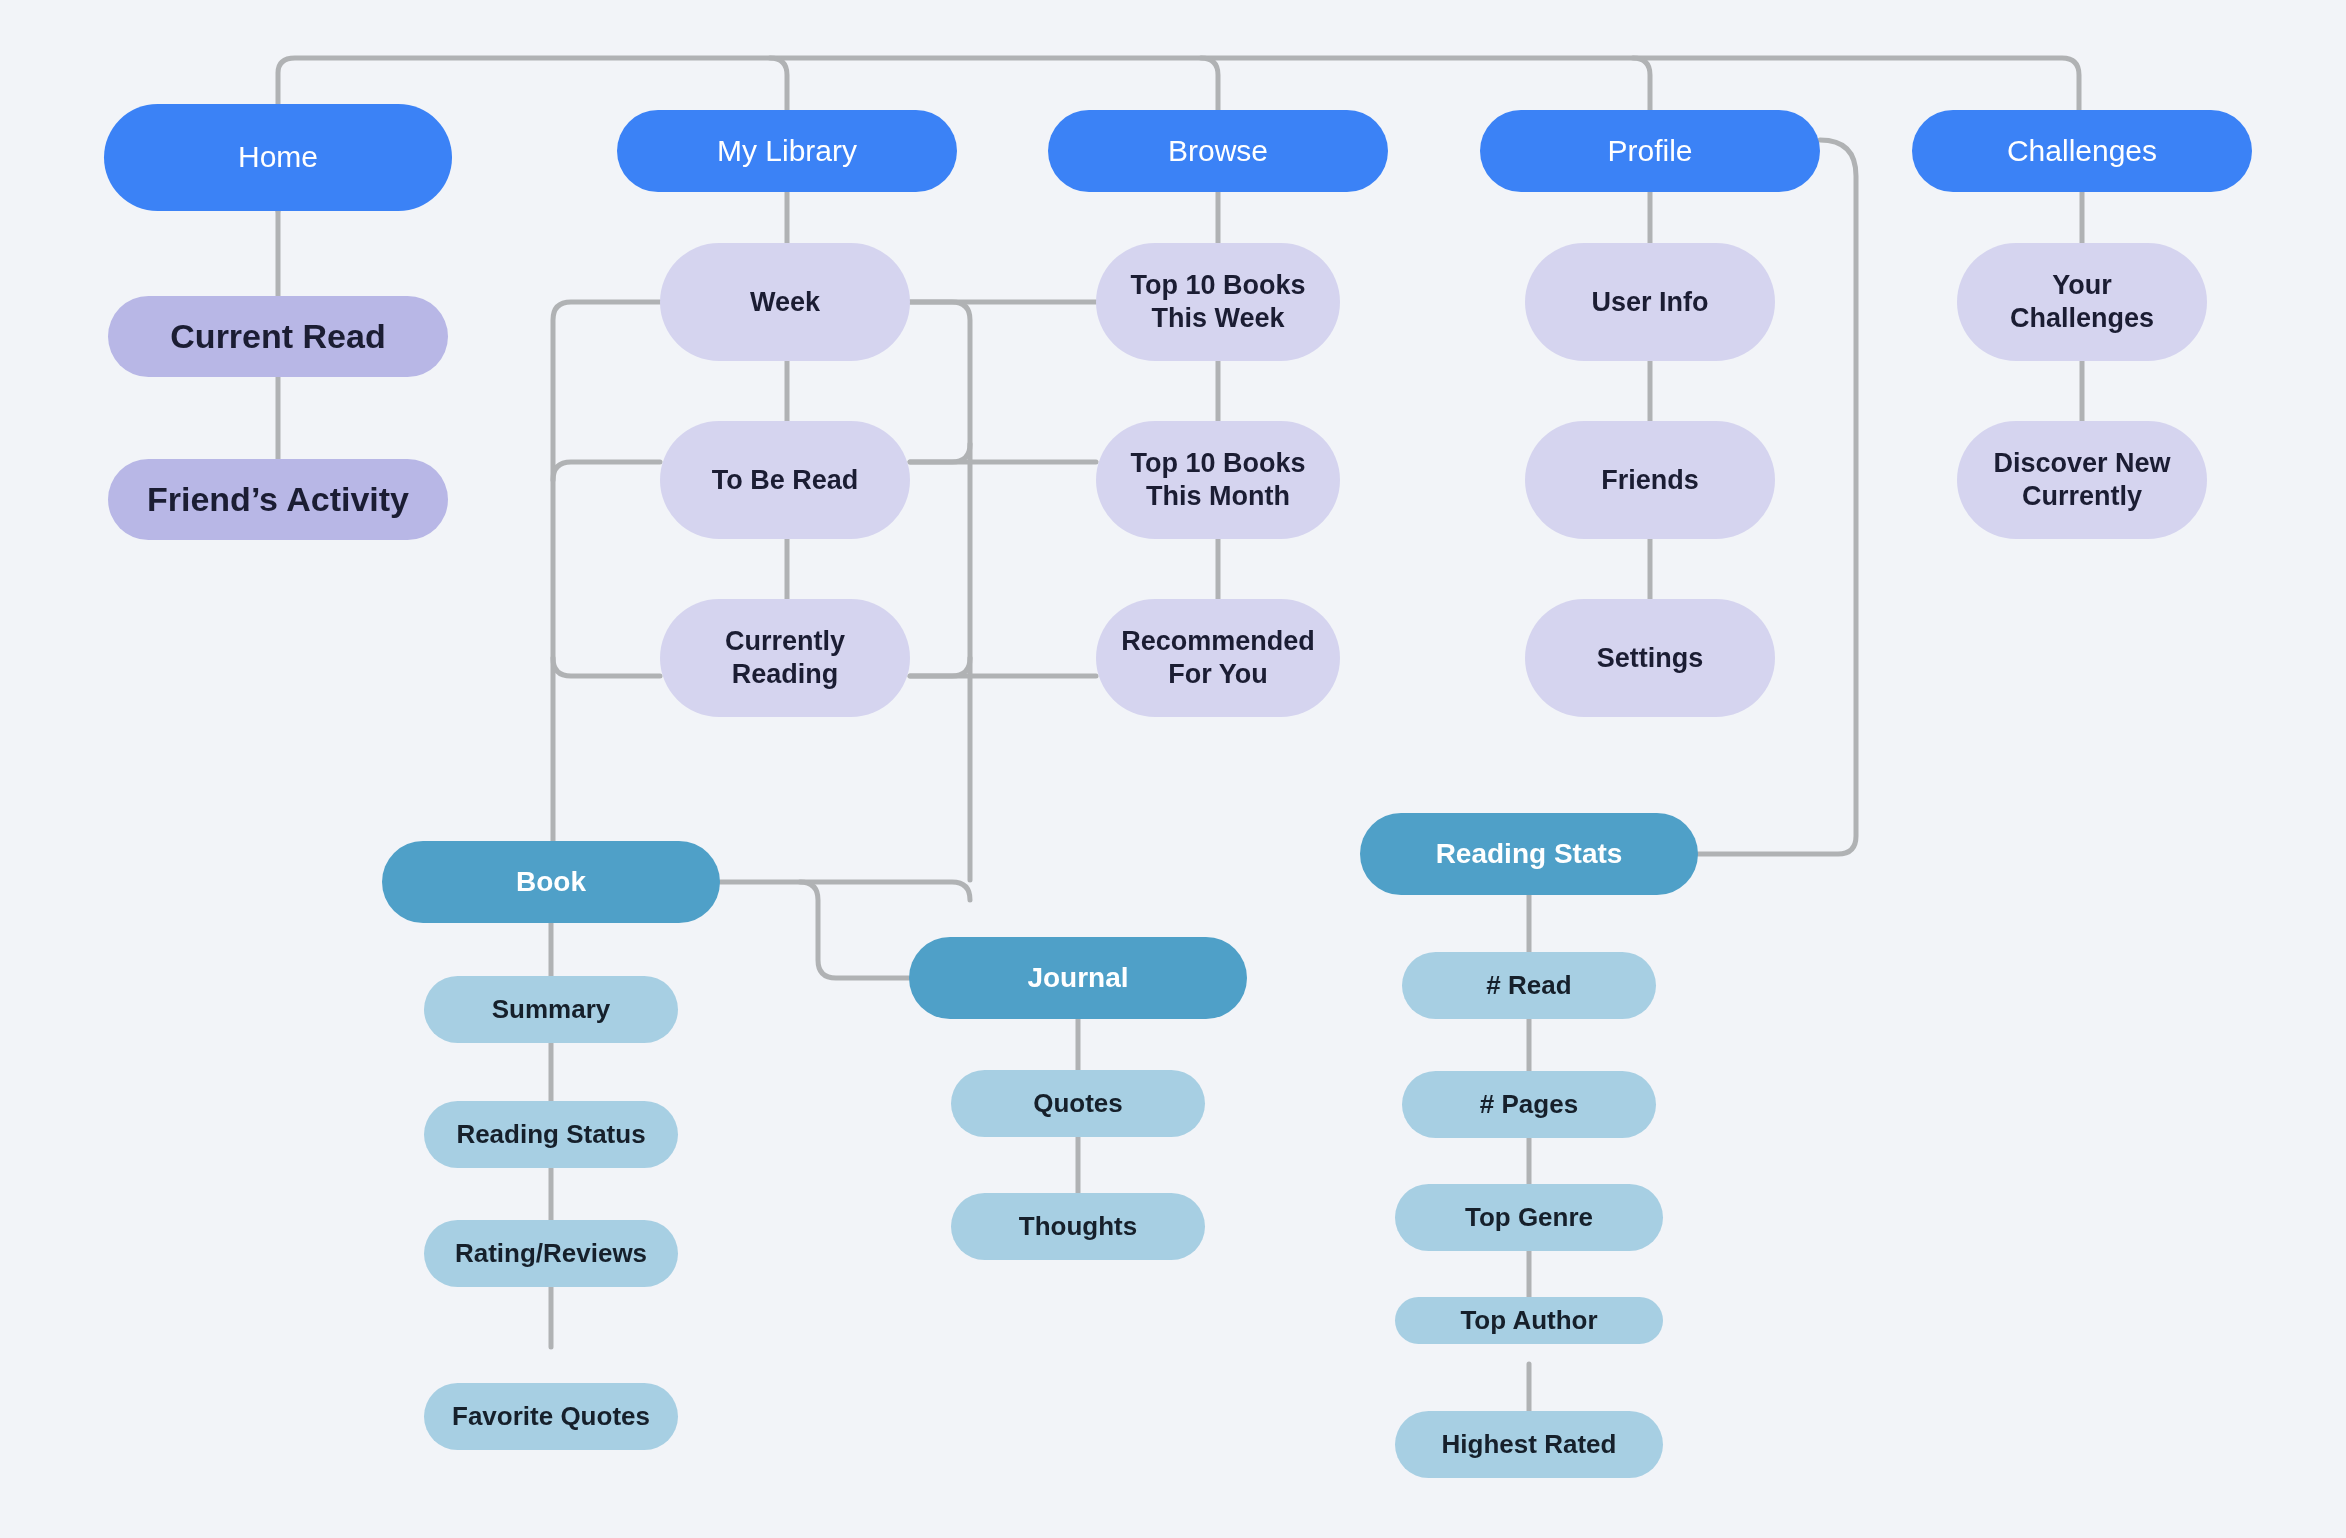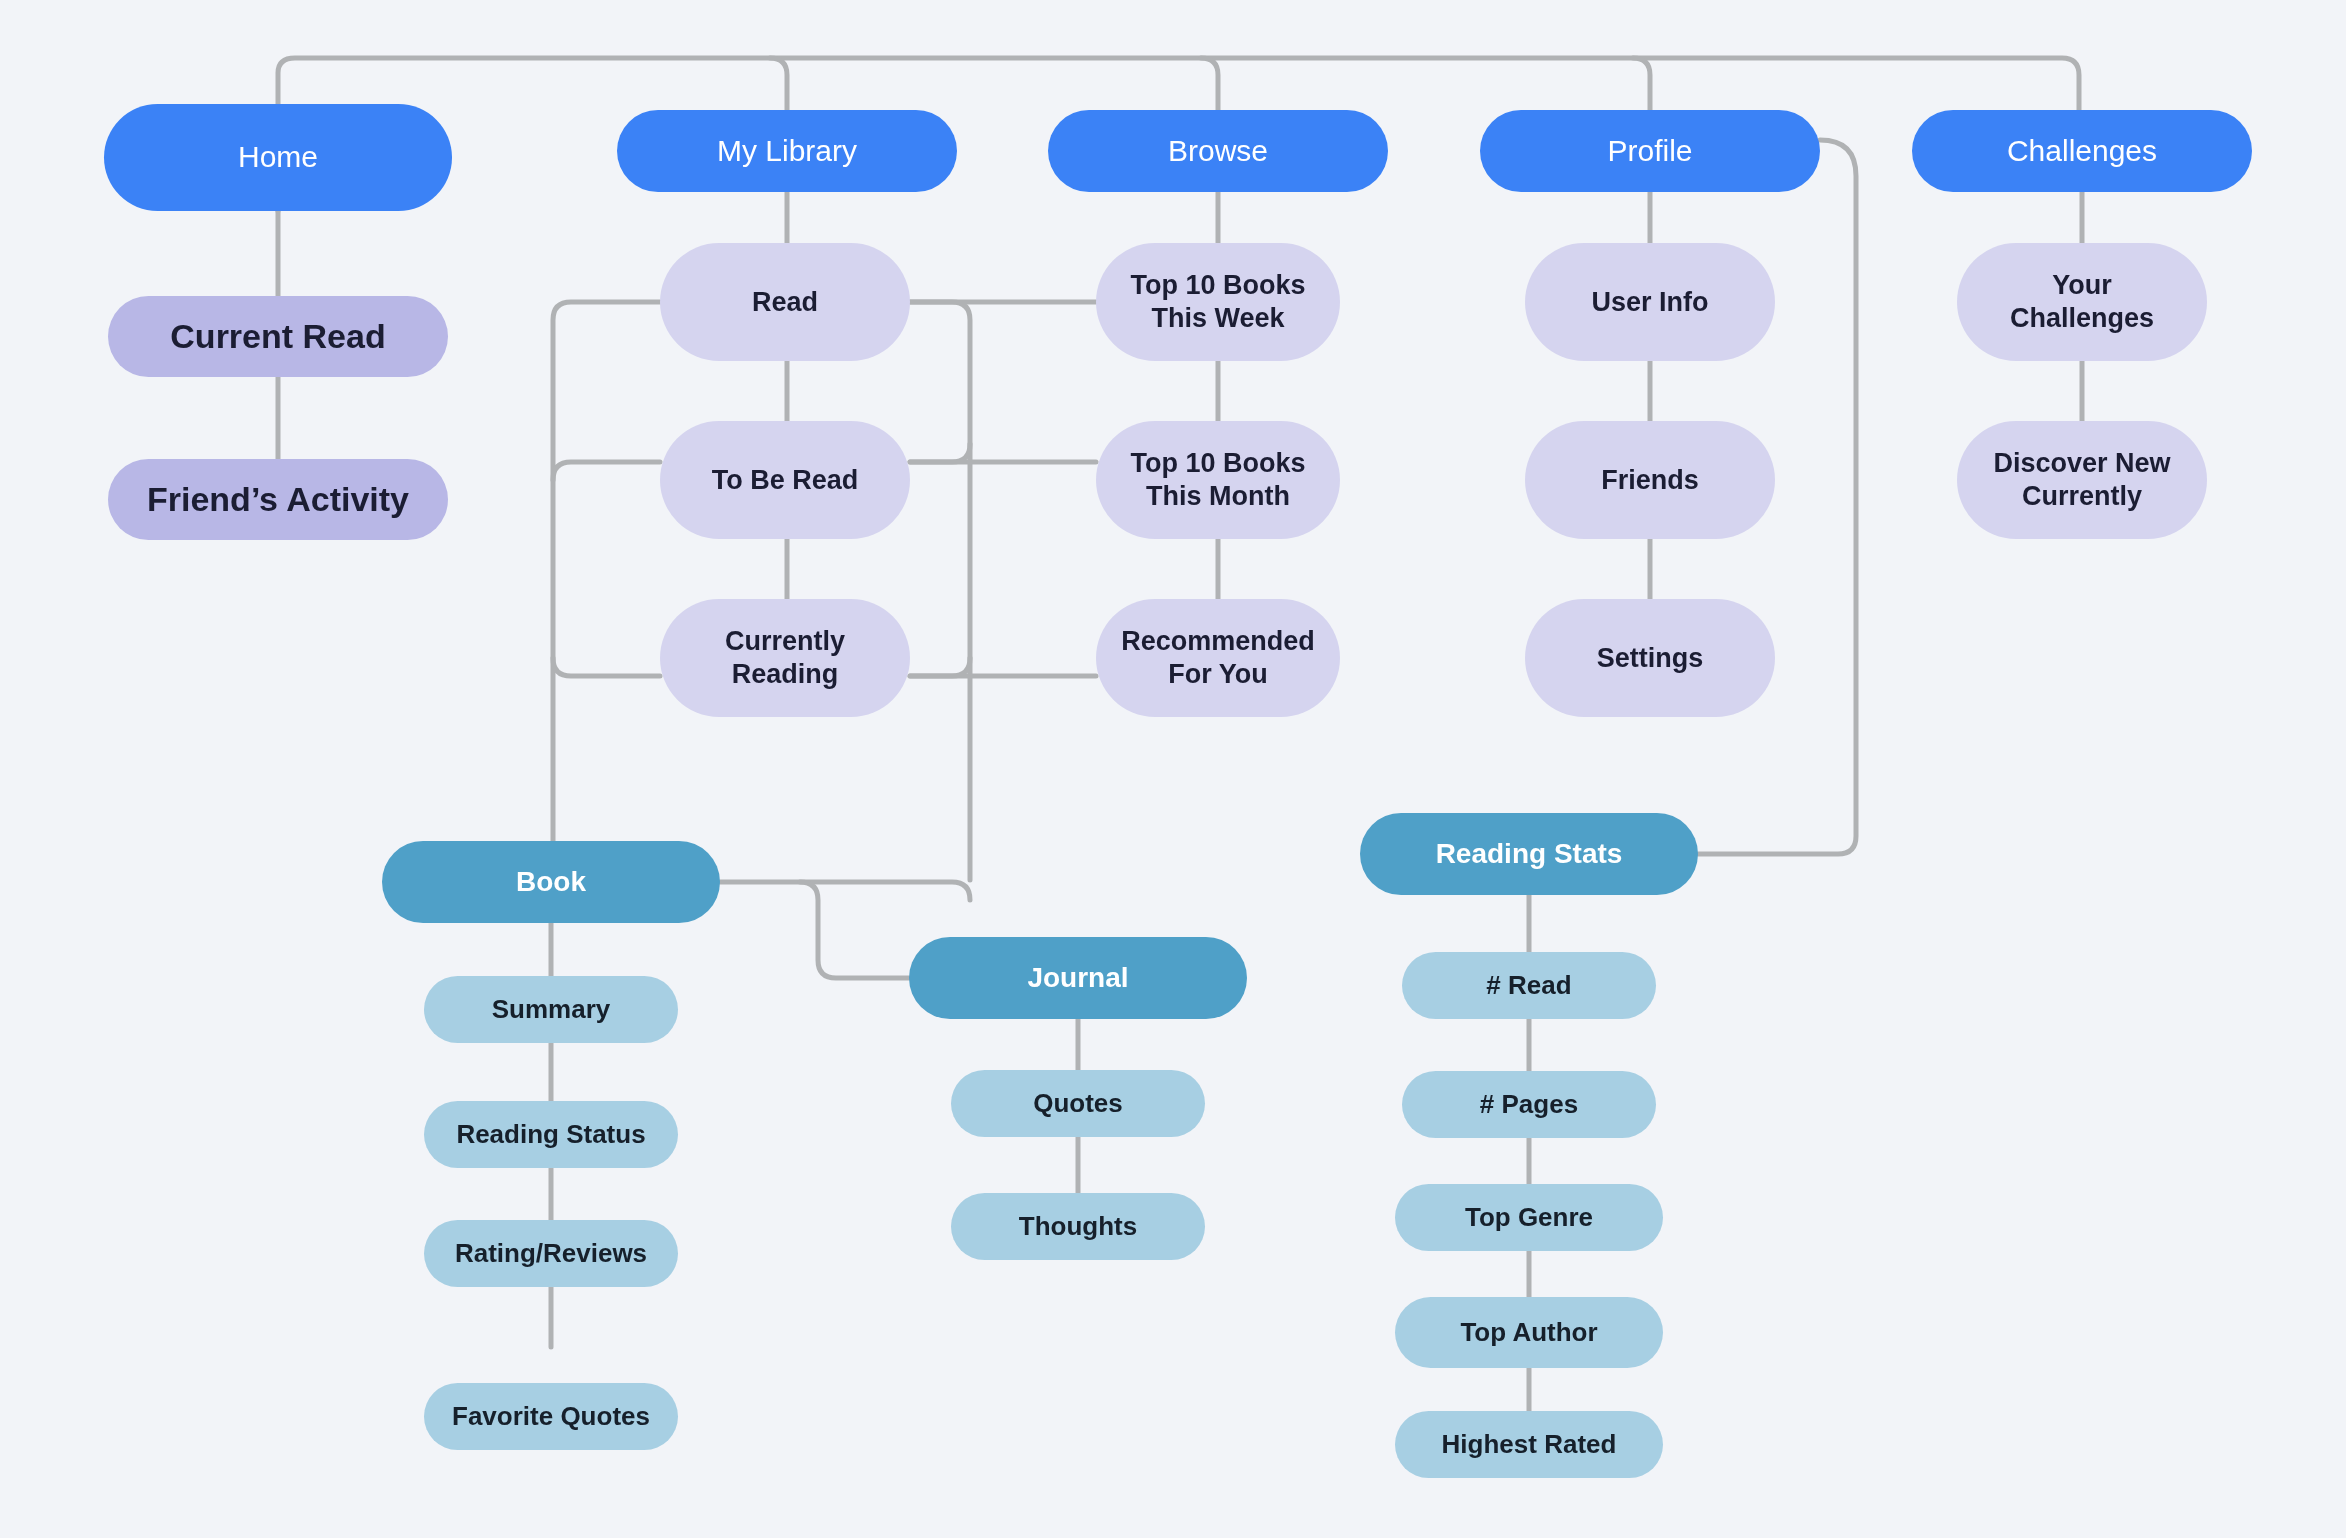--- a/index.html
+++ b/index.html
@@ -112,21 +112,21 @@
       <path d="M 1529 1019 L 1529 1071" fill="none" stroke="#b0b2b4" stroke-width="5" stroke-linecap="round"></path>
       <path d="M 1529 1138 L 1529 1184" fill="none" stroke="#b0b2b4" stroke-width="5" stroke-linecap="round"></path>
       <path d="M 1529 1251 L 1529 1297" fill="none" stroke="#b0b2b4" stroke-width="5" stroke-linecap="round"></path>
       <path d="M 1529 1364 L 1529 1411" fill="none" stroke="#b0b2b4" stroke-width="5" stroke-linecap="round"></path>
     </svg>
   <div id="node-layer">
       <div class="node root" style="left: 104px; top: 104px; width: 348px; height: 107px;">Home</div>
       <div class="node lvl1-dark" style="left: 108px; top: 296px; width: 340px; height: 81px;">Current Read</div>
       <div class="node lvl1-dark" style="left: 108px; top: 459px; width: 340px; height: 81px;">Friend’s Activity</div>
       <div class="node root" style="left: 617px; top: 110px; width: 340px; height: 82px;">My Library</div>
-      <div class="node lvl1" style="left: 660px; top: 243px; width: 250px; height: 118px;">Read</div>
+      <div class="node lvl1" style="left: 660px; top: 243px; width: 250px; height: 118px;">Week</div>
       <div class="node lvl1" style="left: 660px; top: 421px; width: 250px; height: 118px;">To Be Read</div>
       <div class="node lvl1" style="left: 660px; top: 599px; width: 250px; height: 118px;">Currently
 Reading</div>
       <div class="node root" style="left: 1048px; top: 110px; width: 340px; height: 82px;">Browse</div>
       <div class="node lvl1" style="left: 1096px; top: 243px; width: 244px; height: 118px;">Top 10 Books
 This Week</div>
       <div class="node lvl1" style="left: 1096px; top: 421px; width: 244px; height: 118px;">Top 10 Books
 This Month</div>
       <div class="node lvl1" style="left: 1096px; top: 599px; width: 244px; height: 118px;">Recommended
 For You</div>
@@ -144,16 +144,16 @@
       <div class="node blue-child" style="left: 424px; top: 1101px; width: 254px; height: 67px;">Reading Status</div>
       <div class="node blue-child" style="left: 424px; top: 1220px; width: 254px; height: 67px;">Rating/Reviews</div>
       <div class="node blue-child" style="left: 424px; top: 1347px; width: 254px; height: 67px; margin-top: 36px;">Favorite Quotes</div>
       <div class="node blue-root" style="left: 909px; top: 937px; width: 338px; height: 82px; text-align: center;">Journal</div>
       <div class="node blue-child" style="left: 951px; top: 1070px; width: 254px; height: 67px;">Quotes</div>
       <div class="node blue-child" style="left: 951px; top: 1193px; width: 254px; height: 67px;">Thoughts</div>
       <div class="node blue-root" style="left: 1360px; top: 813px; width: 338px; height: 82px;">Reading Stats</div>
       <div class="node blue-child" style="left: 1402px; top: 952px; width: 254px; height: 67px;"># Read</div>
       <div class="node blue-child" style="left: 1402px; top: 1071px; width: 254px; height: 67px;"># Pages</div>
       <div class="node blue-child" style="left: 1395px; top: 1184px; width: 268px; height: 67px;">Top Genre</div>
-      <div class="node blue-child" style="left: 1395px; top: 1297px; width: 268px; height: 71px;">Top Author</div>
+      <div class="node blue-child" style="left: 1395px; top: 1297px; width: 268px; height: 47px;">Top Author</div>
       <div class="node blue-child" style="left: 1395px; top: 1411px; width: 268px; height: 67px;">Highest Rated</div>
     </div>
 </div>
 
 </body></html>

